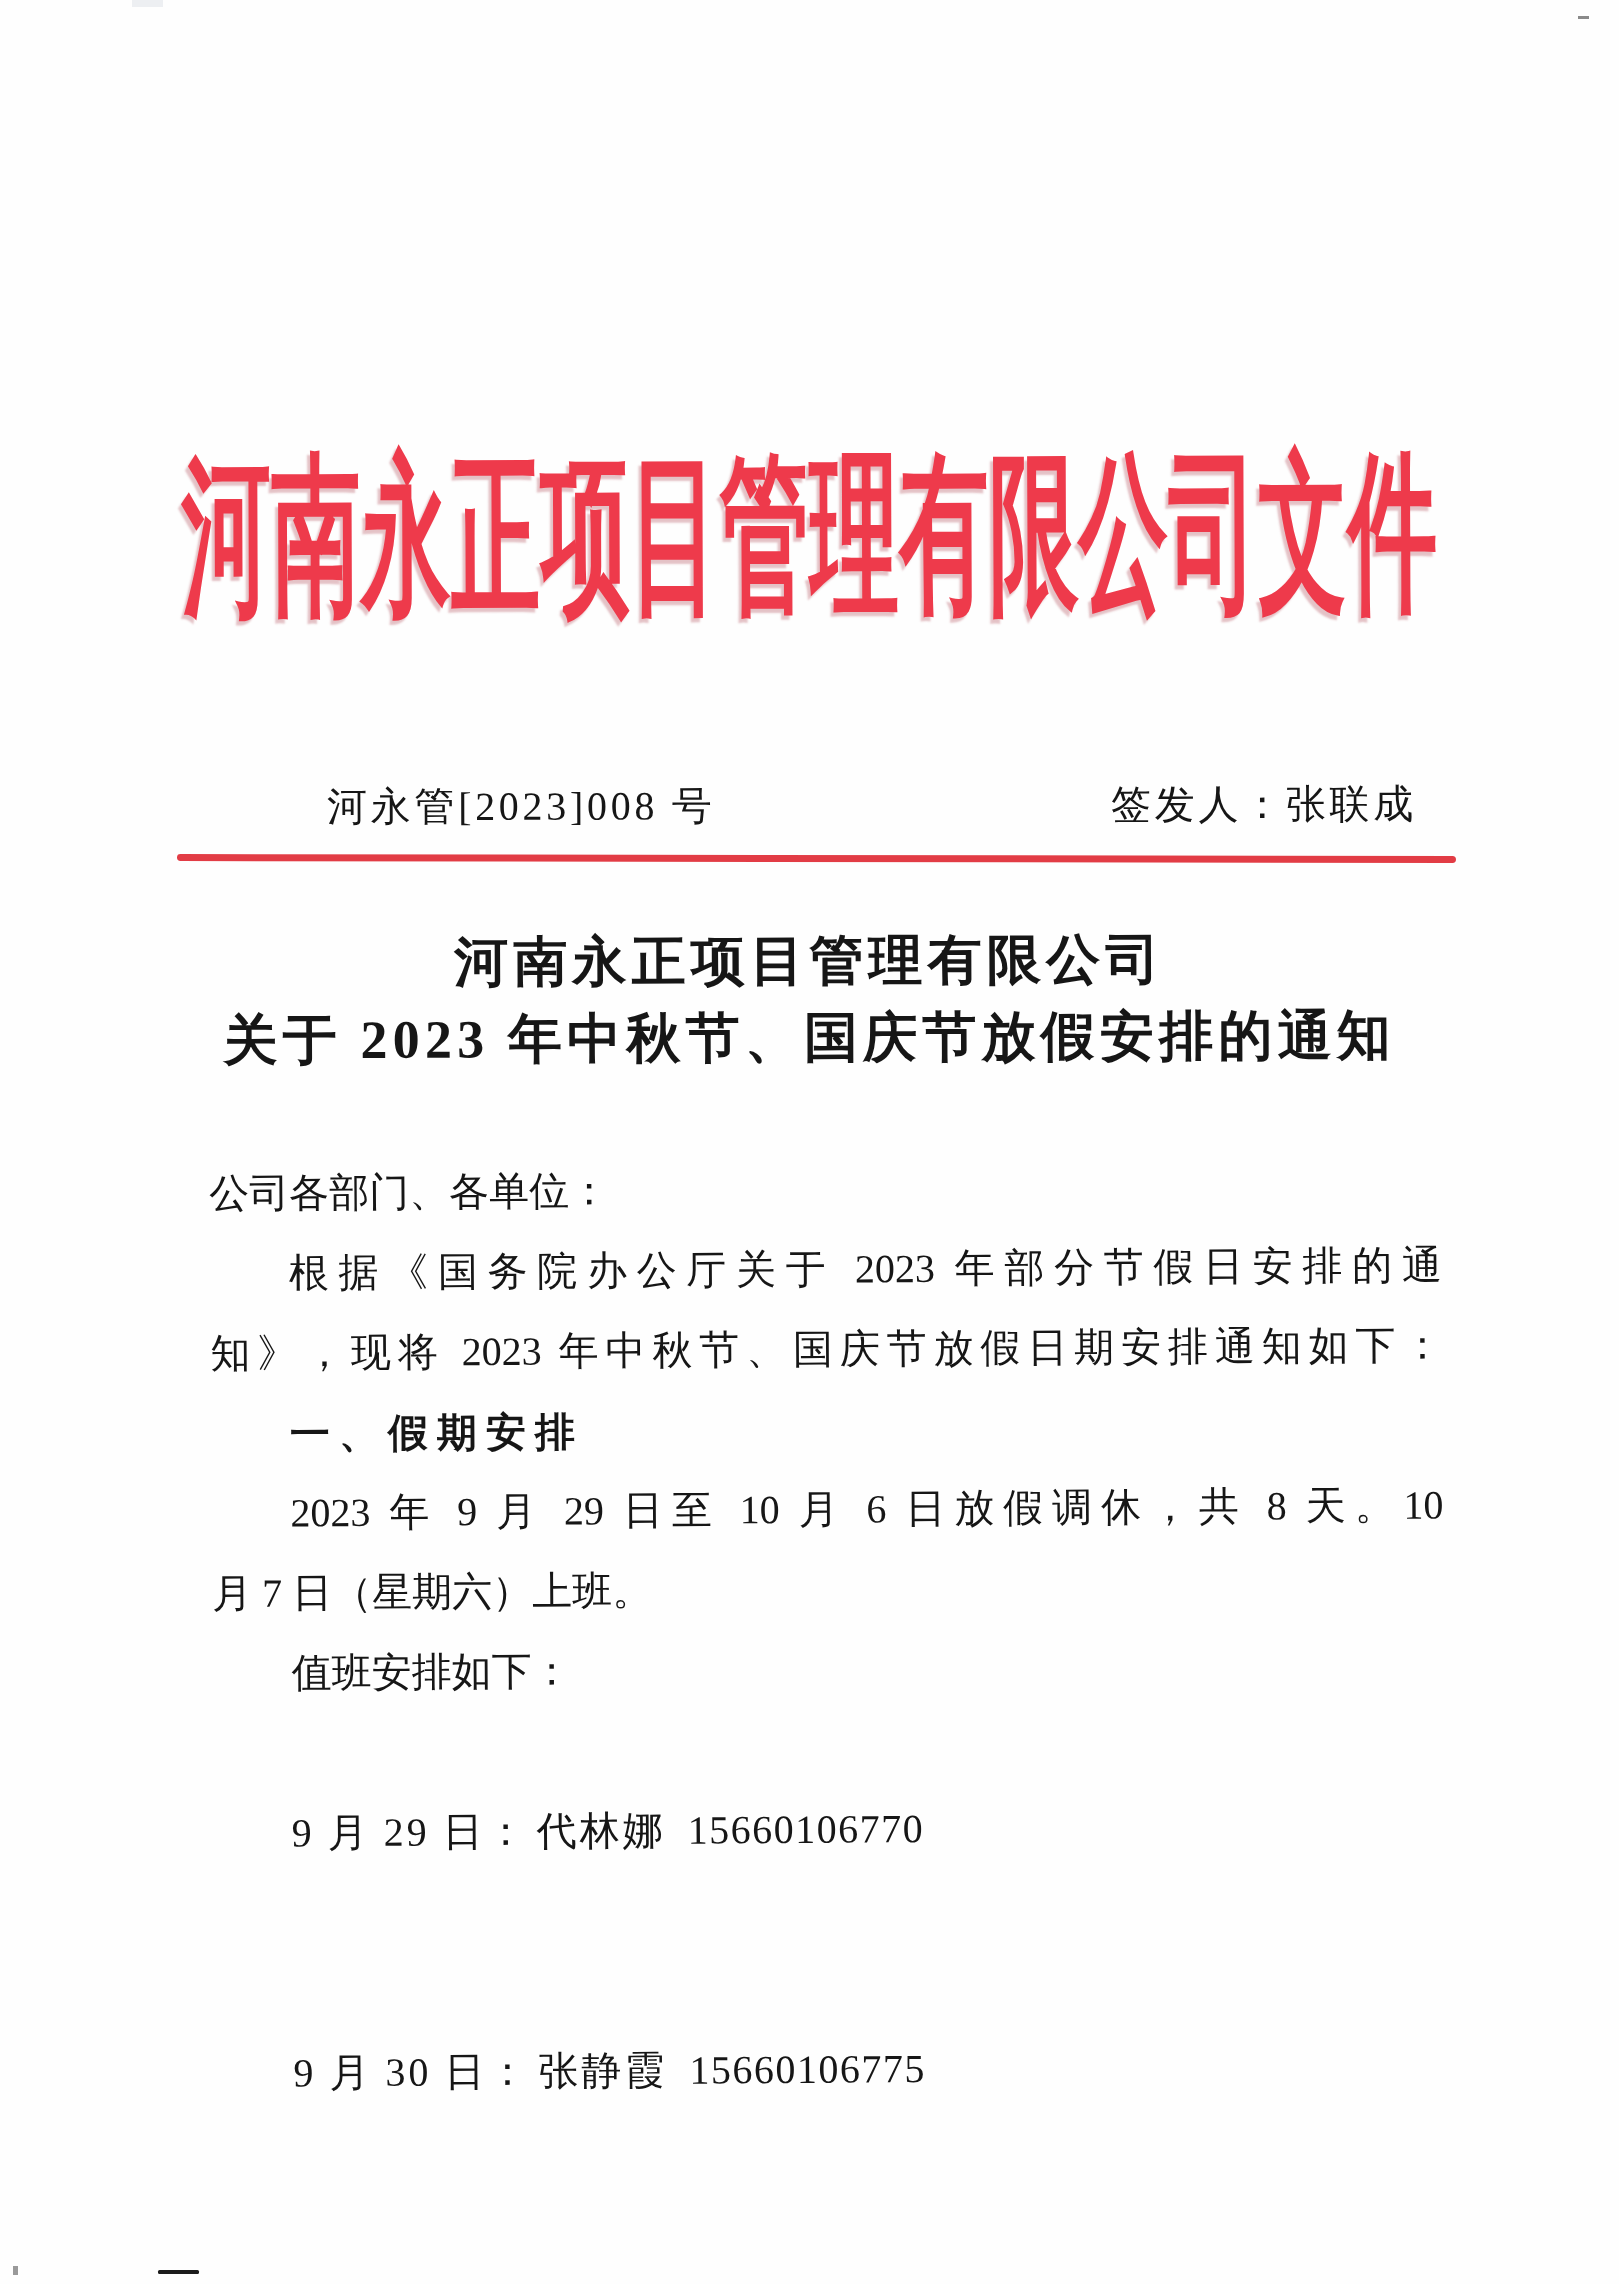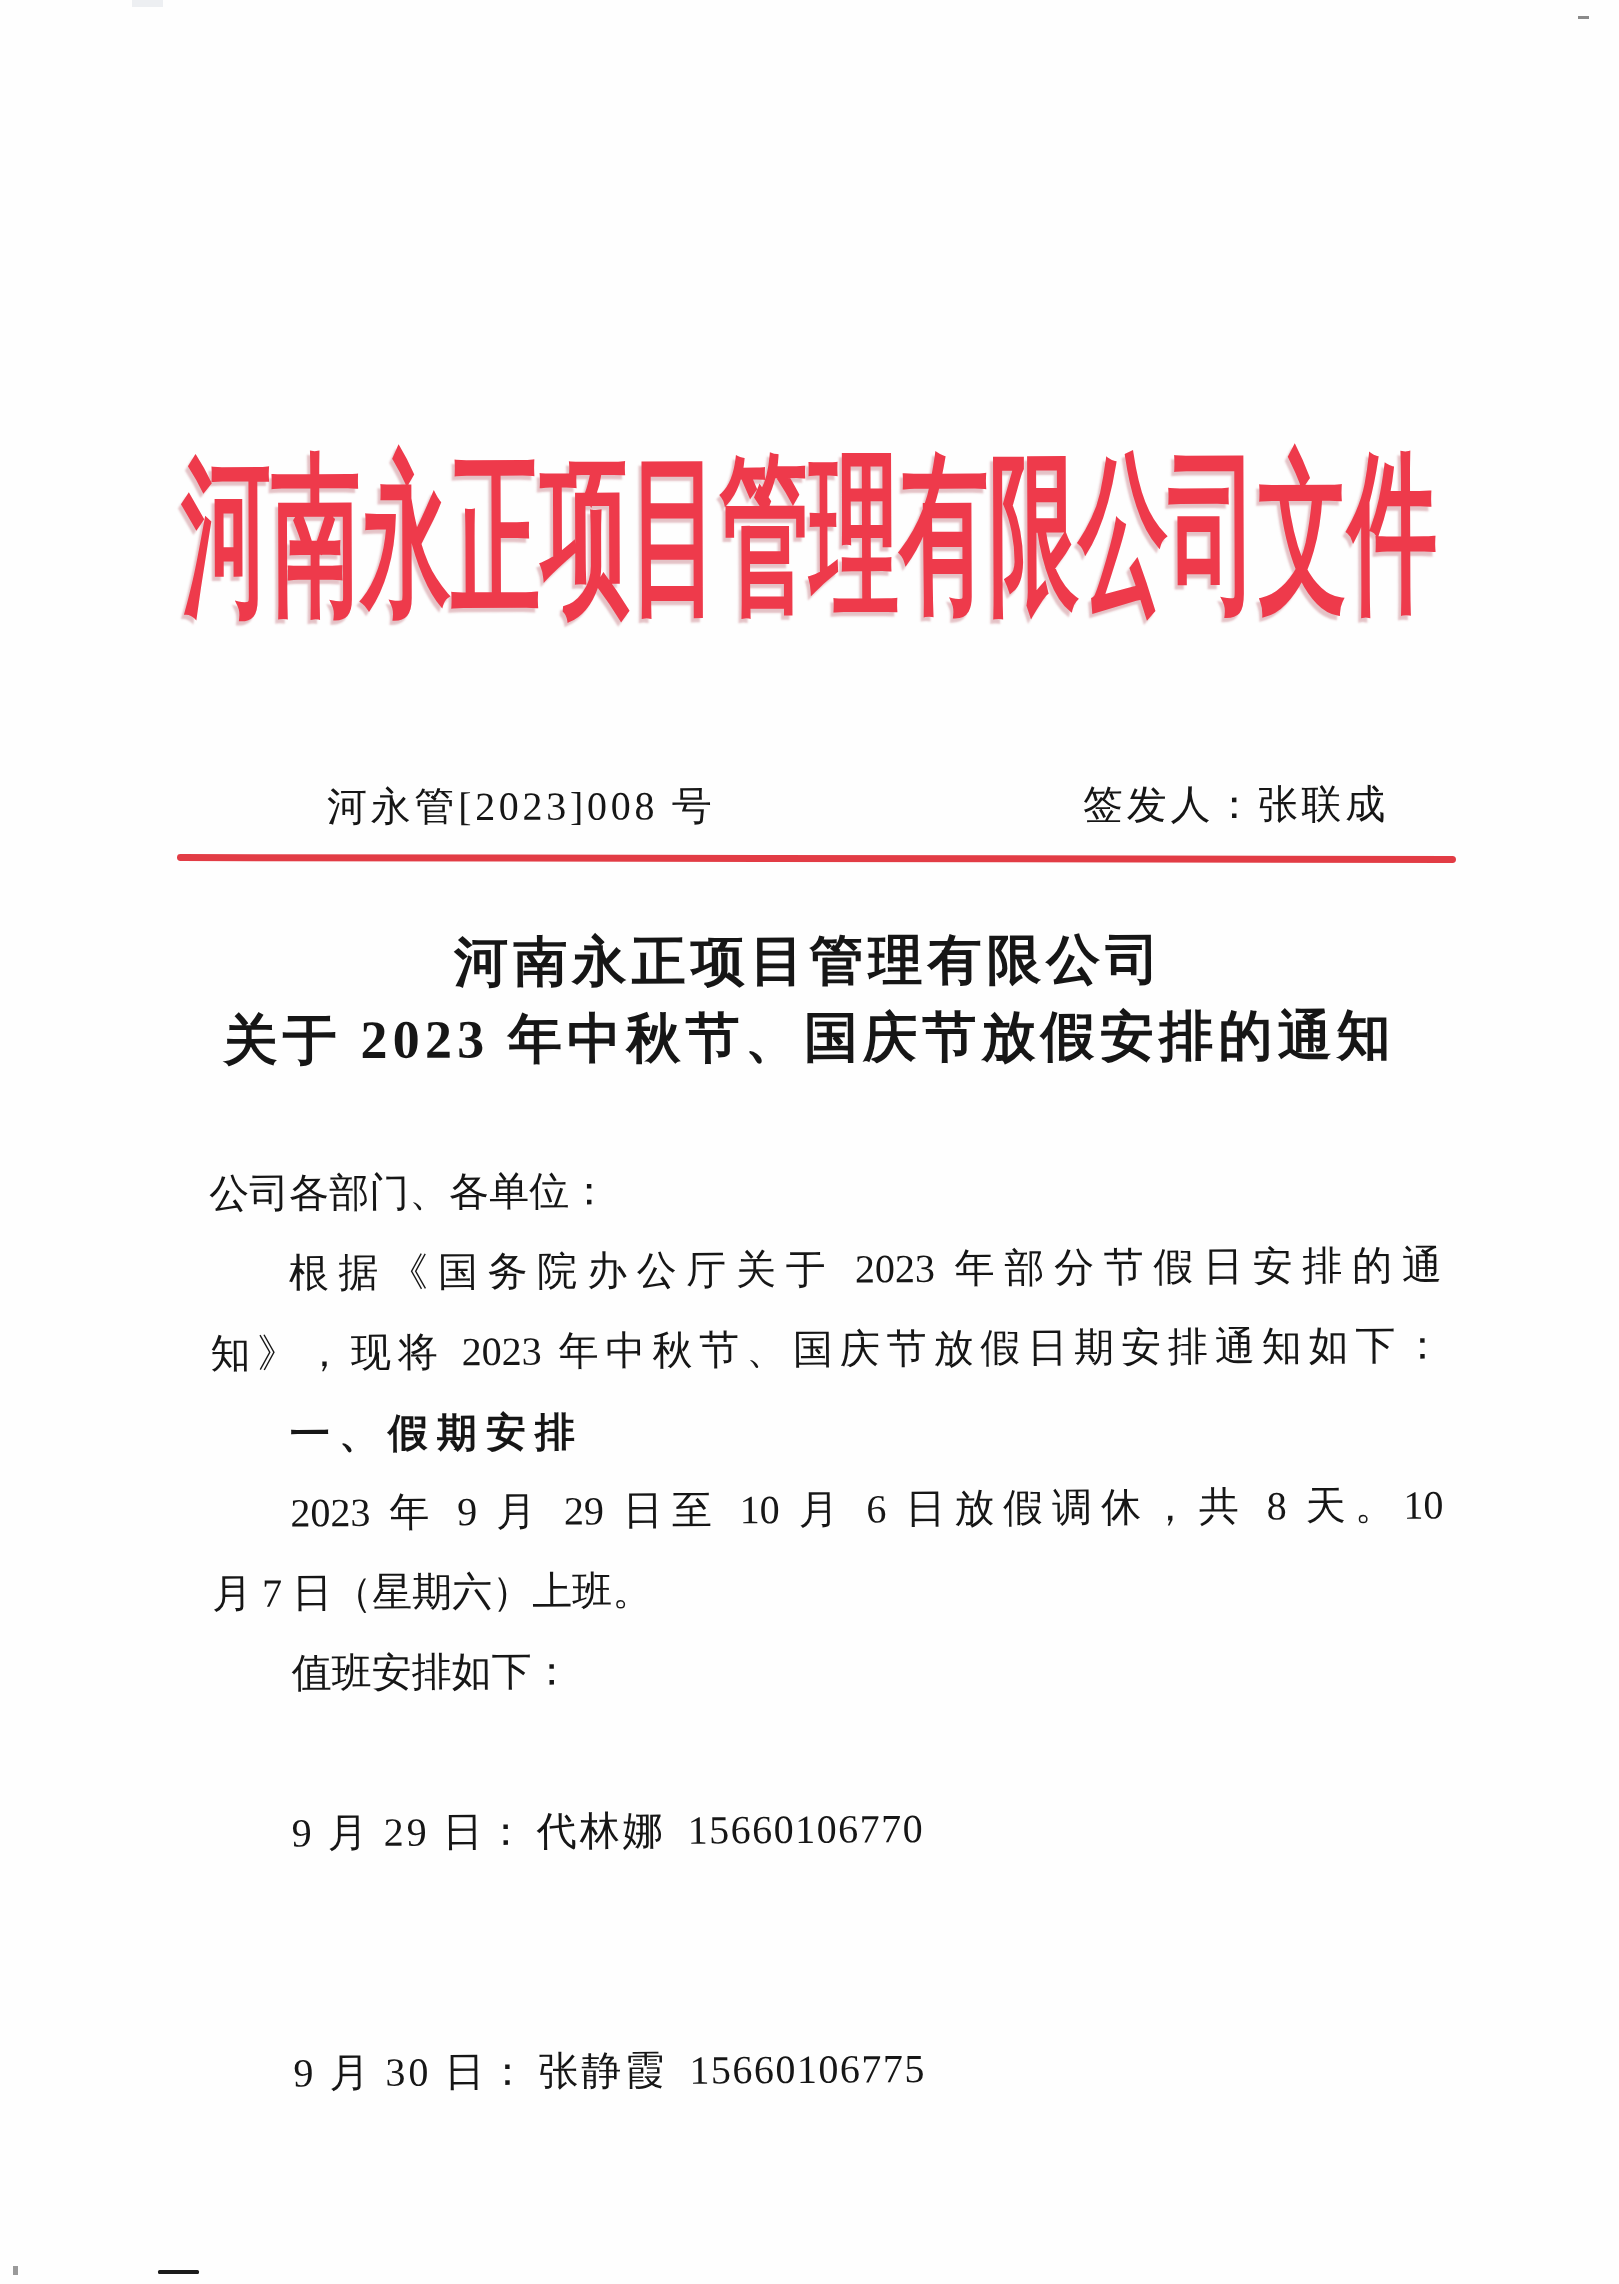--- a/index.html
+++ b/index.html
@@ -27,21 +27,21 @@
     white-space:nowrap;
   }
   .doc-line{
     position:absolute;top:778px;left:208px;right:162px;
     display:flex;justify-content:space-between;align-items:baseline;
     font-size:40px;letter-spacing:3.7px;
     transform:rotate(-0.15deg);
     white-space:nowrap;
   }
   .doc-number{margin-left:119px;}
-  .issuer{margin-right:68px;}
+  .issuer{margin-right:40px;}
   .red-rule{
     position:absolute;top:855px;left:177px;width:1279px;height:6.7px;
     background:var(--rule_red,#e23c45);
     border-radius:3.7px;
     transform:rotate(0.08deg);
   }
   
   .doc-title{
     position:absolute;top:923px;left:0;width:100%;
     text-align:center;

